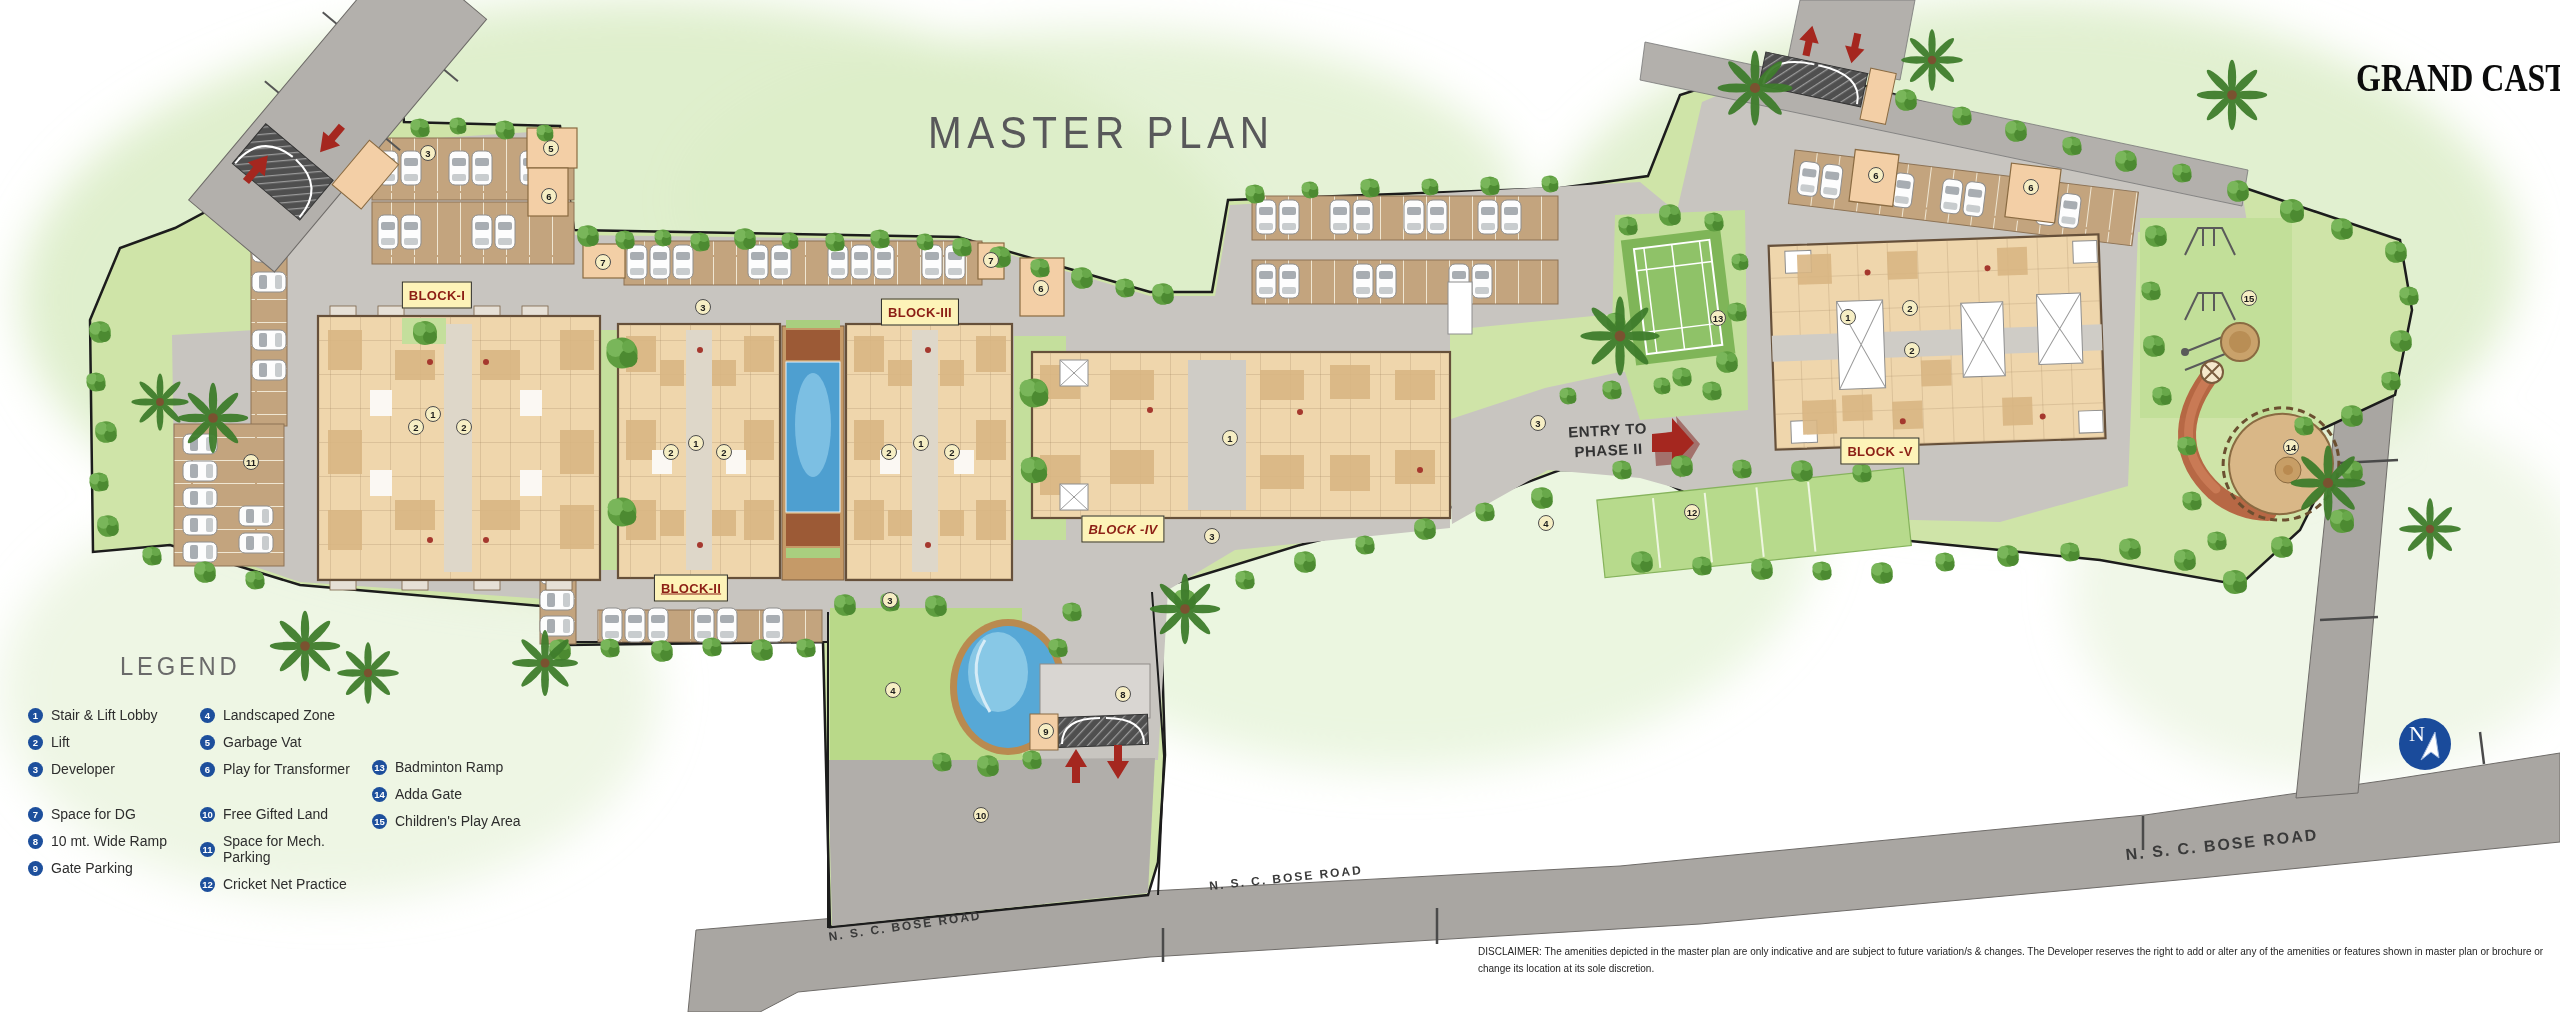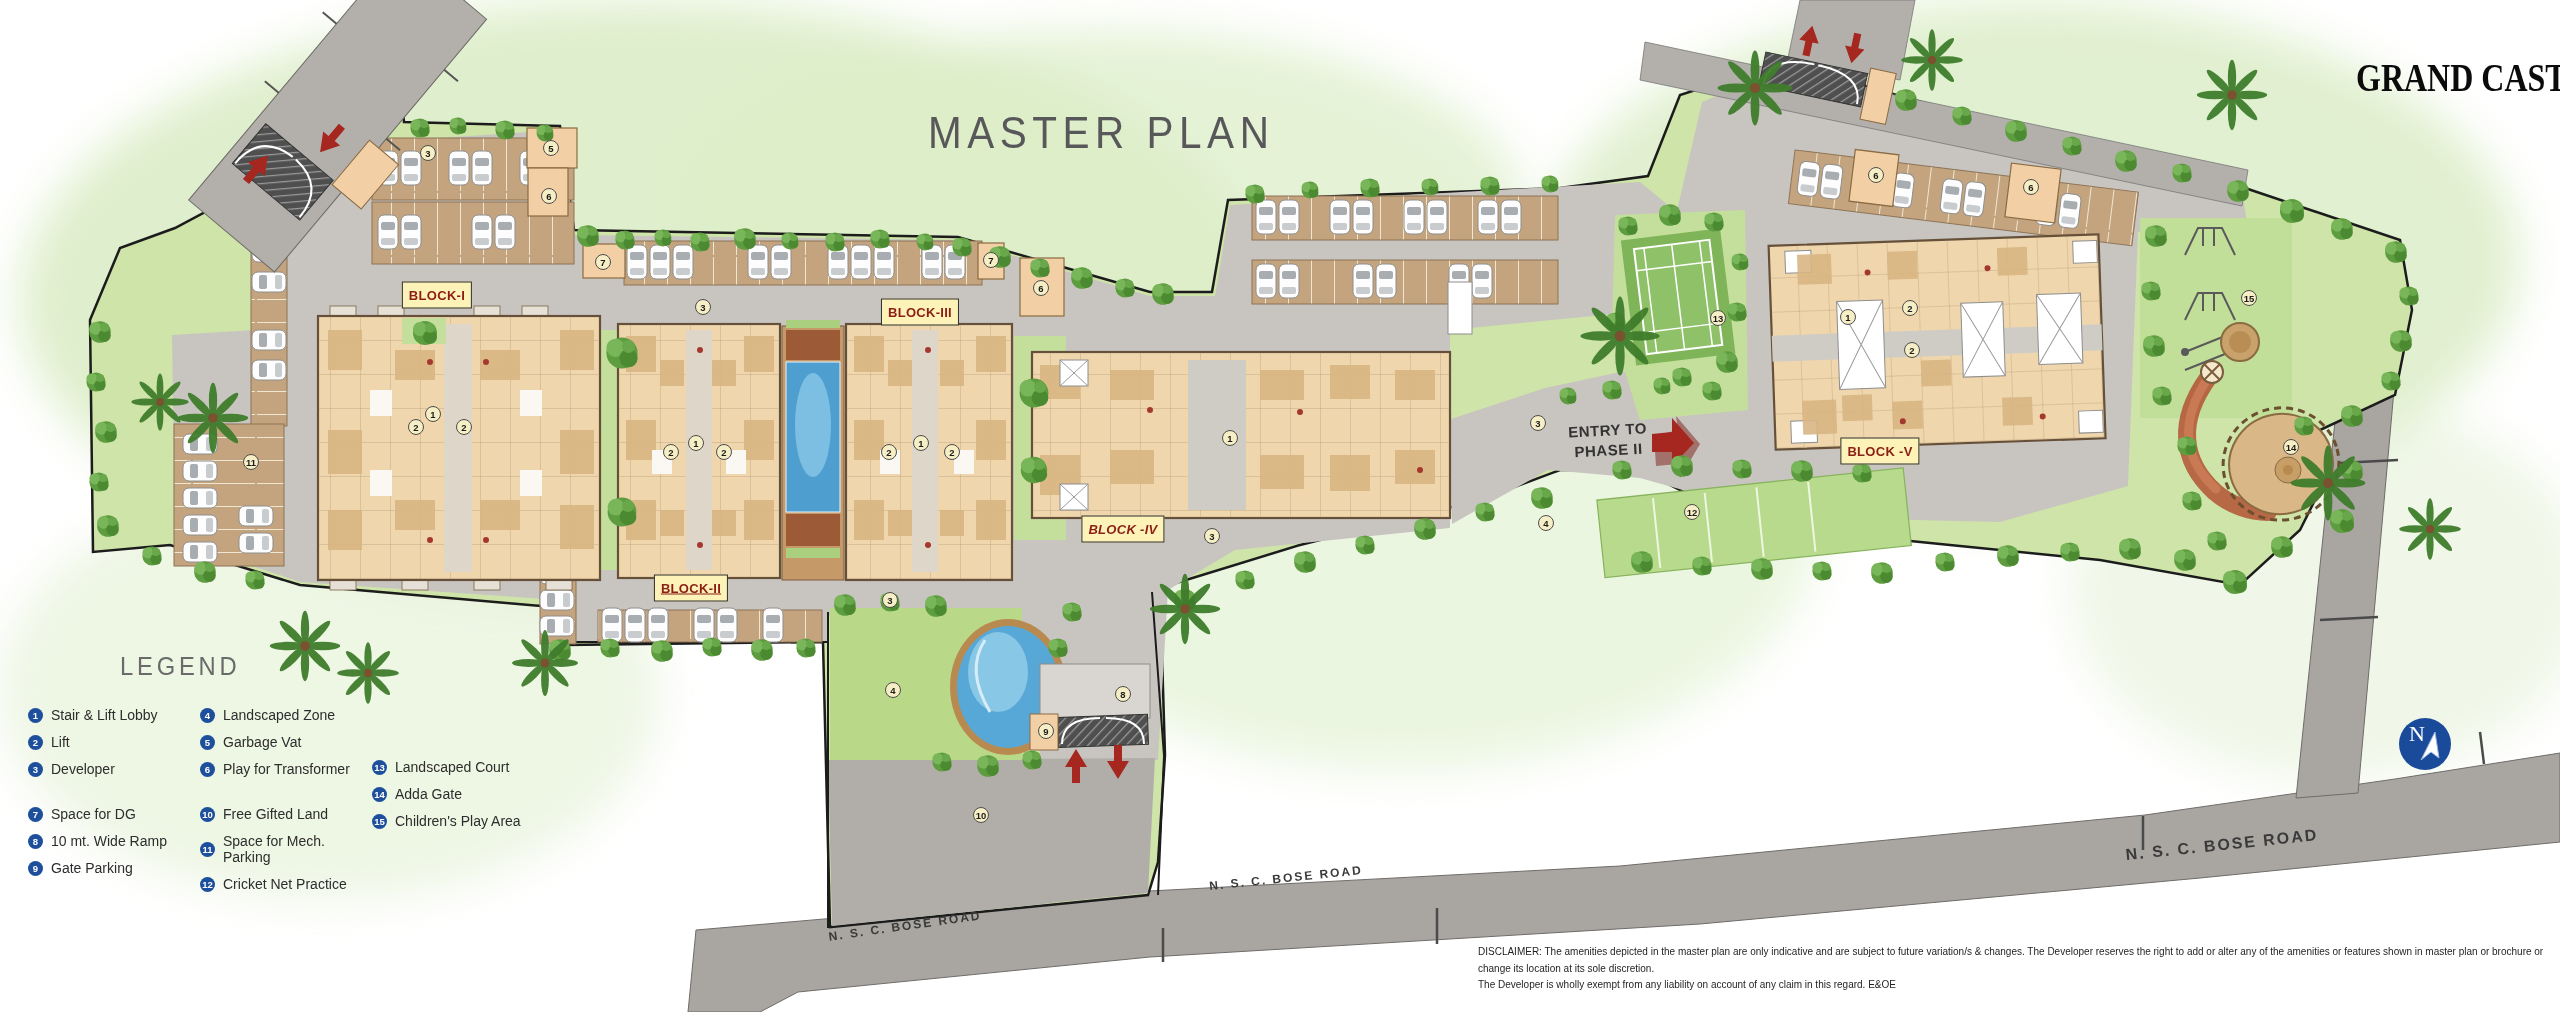--- a/index.html
+++ b/index.html
@@ -737,30 +737,29 @@
           <span class="lg-text">Space for Mech. Parking</span>
         </div>
         <div class="lg-row">
           <span class="lg-badge">12</span>
           <span class="lg-text">Cricket Net Practice</span>
         </div>
     </div>
     <div class="col c3">
       <div class="lg-row">
           <span class="lg-badge">13</span>
-          <span class="lg-text">Landscaped Court</span>
+          <span class="lg-text">Badminton Ramp</span>
         </div>
         <div class="lg-row">
           <span class="lg-badge">14</span>
           <span class="lg-text">Adda Gate</span>
         </div>
         <div class="lg-row">
           <span class="lg-badge">15</span>
           <span class="lg-text">Children's Play Area</span>
         </div>
     </div>
   </div>
 </div>
 
 <div class="disclaimer">
   <div>DISCLAIMER: The amenities depicted in the master plan are only indicative and are subject to future variation/s &amp; changes. The Developer reserves the right to add or alter any of the amenities or features shown in master plan or brochure or change its location at its sole discretion.</div>
-  <div>The Developer is wholly exempt from any liability on account of any claim in this regard. E&amp;OE</div>
 </div>
 
 </body></html>

